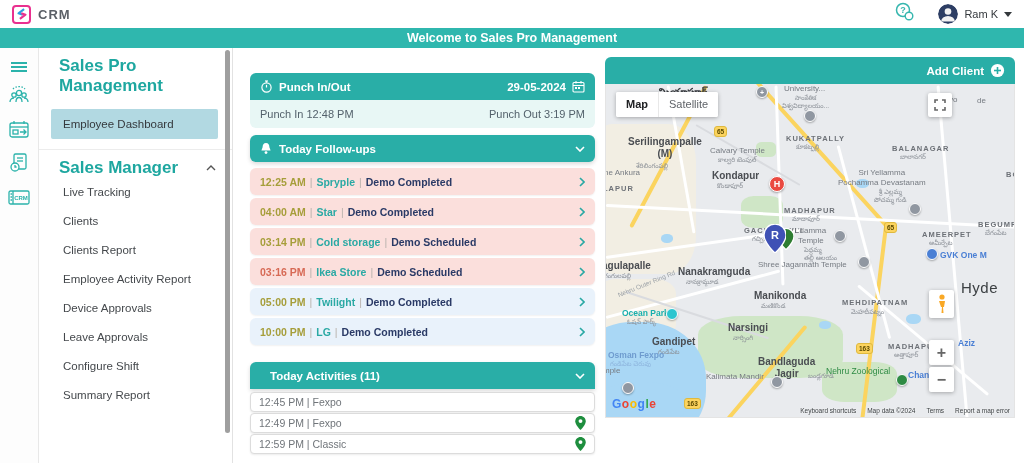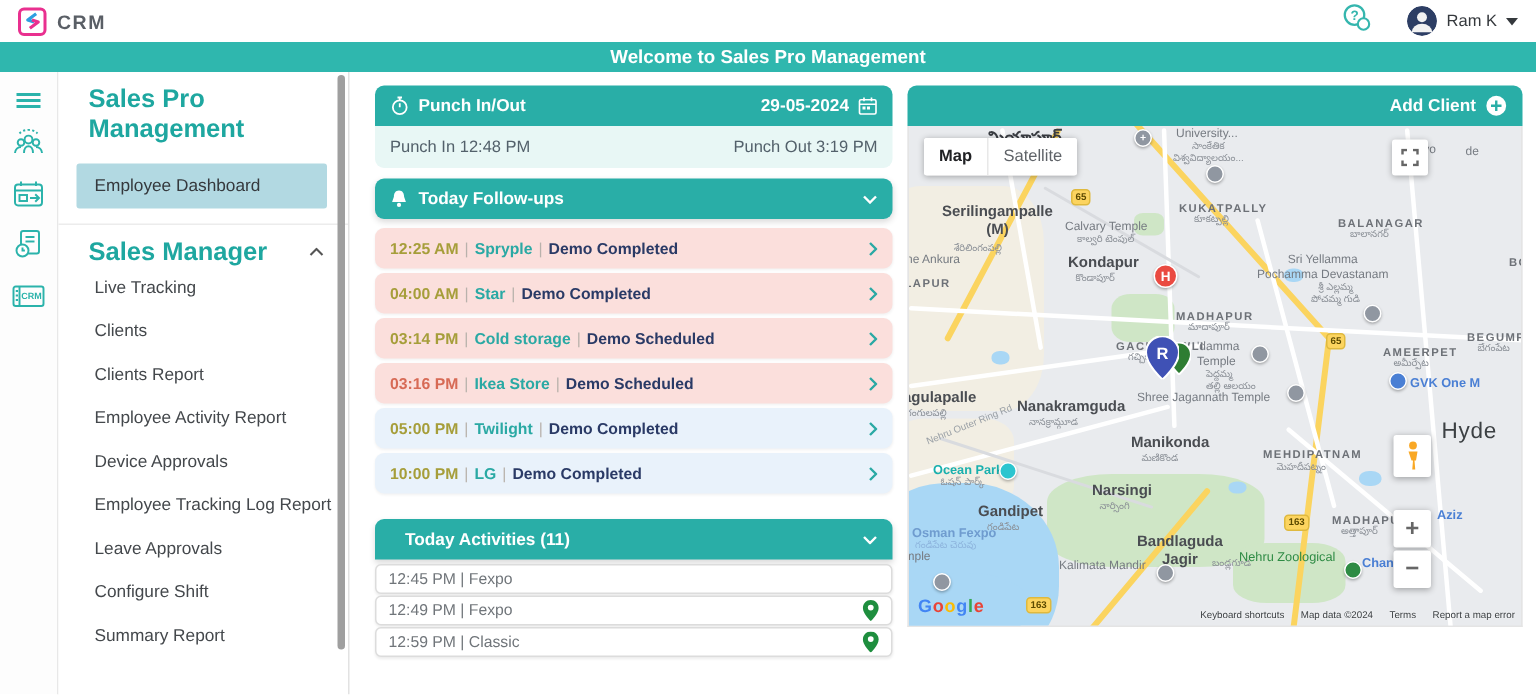--- a/index.html
+++ b/index.html
@@ -28,21 +28,21 @@
   
   .sidebar{position:absolute;left:39px;top:0;width:194px;height:415px;background:#fff;border-right:1px solid #e2e2e2}
   .sb-scroll{position:absolute;right:2px;top:2px;width:5px;height:383px;background:#9f9f9f;border-radius:3px}
   .sec-title{margin:8px 0 0 20px;font-size:17px;font-weight:bold;color:#1ea7a0;cursor:pointer}
   .sec2{display:flex;align-items:center;justify-content:space-between;margin-right:16px}
   .sel-item{margin:13px 14px 0 12px;height:30px;line-height:30px;padding-left:12px;background:#b2d9e2;font-size:11.5px;color:#35393d;border-radius:2px;cursor:pointer}
   .sb-item{margin-left:12px;height:29px;line-height:29px;padding-left:12px;font-size:11.5px;color:#44484c;cursor:pointer}
   .divider{border-top:1px solid #ececec;margin:10px 0 0 0}
 
   
-  .middle{position:absolute;left:250px;top:0;width:345px;height:298px}
+  .middle{position:absolute;left:250px;top:16px;width:345px;height:298px}
   .card-head{height:27px;background:#29aea7;border-radius:6px;display:flex;align-items:center;padding:0 10px;color:#fff;font-size:11.5px;font-weight:bold}
   .punch-head{border-radius:6px 6px 0 0;margin-top:9px;justify-content:space-between}
   .ph-left,.ph-right{display:flex;align-items:center;gap:6px}
   .punch-body{height:28px;background:#e8f7f5;border-radius:0 0 6px 6px;display:flex;align-items:center;justify-content:space-between;padding:0 10px;font-size:11px;color:#53616b}
   .fu-head{margin-top:7px;justify-content:space-between;box-shadow:0 2px 4px rgba(0,0,0,.15)}
   .fu-left{display:flex;align-items:center;gap:7px}
   .fu-items{padding-top:6px}
   .fu-item{height:27px;border-radius:6px;margin-bottom:3px;display:flex;align-items:center;justify-content:space-between;padding:0 10px;cursor:pointer;box-shadow:0 1px 2px rgba(0,0,0,.06)}
   .fu-item.pink{background:#fbdfdc}
   .fu-item.blue{background:#e9f2fb}
@@ -185,21 +185,20 @@
         <span>Sales Manager</span>
         <svg width="10" height="6" viewBox="0 0 10 6" fill="none">
             <polyline points="1,5 5,1 9,5" stroke="#555" stroke-width="1.4"></polyline>
           </svg>
       </div>
       <div class="sb-item">Live Tracking</div>
       <div class="sb-item">Clients</div>
       <div class="sb-item">Clients Report</div>
       <div class="sb-item">Employee Activity Report</div>
       <div class="sb-item">Device Approvals</div>
-      <div class="sb-item">Employee Tracking Log Report</div>
       <div class="sb-item">Leave Approvals</div>
       <div class="sb-item">Configure Shift</div>
       <div class="sb-item">Summary Report</div>
       <div class="sb-scroll"></div>
     </aside>
 
     <main class="middle">
 
       <div class="card-head punch-head">
         <span class="ph-left">

